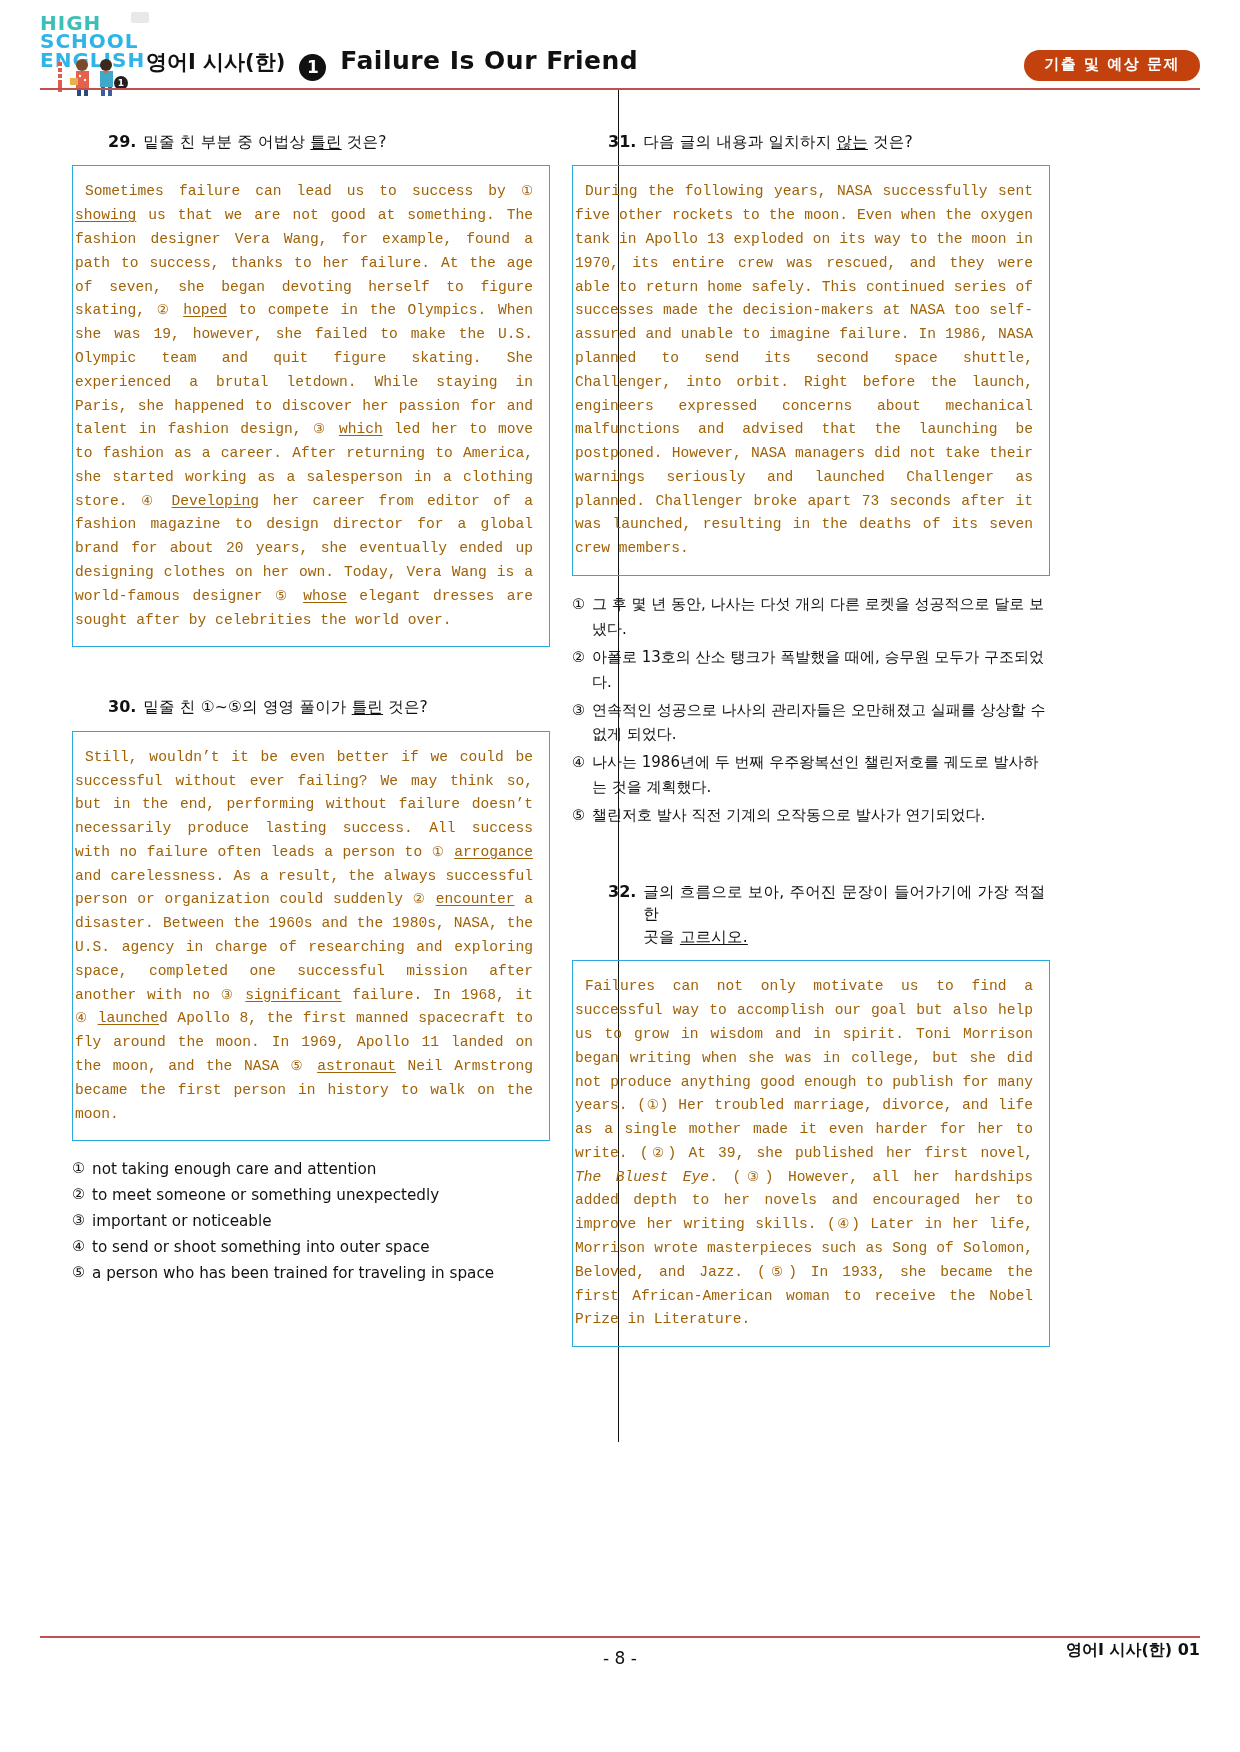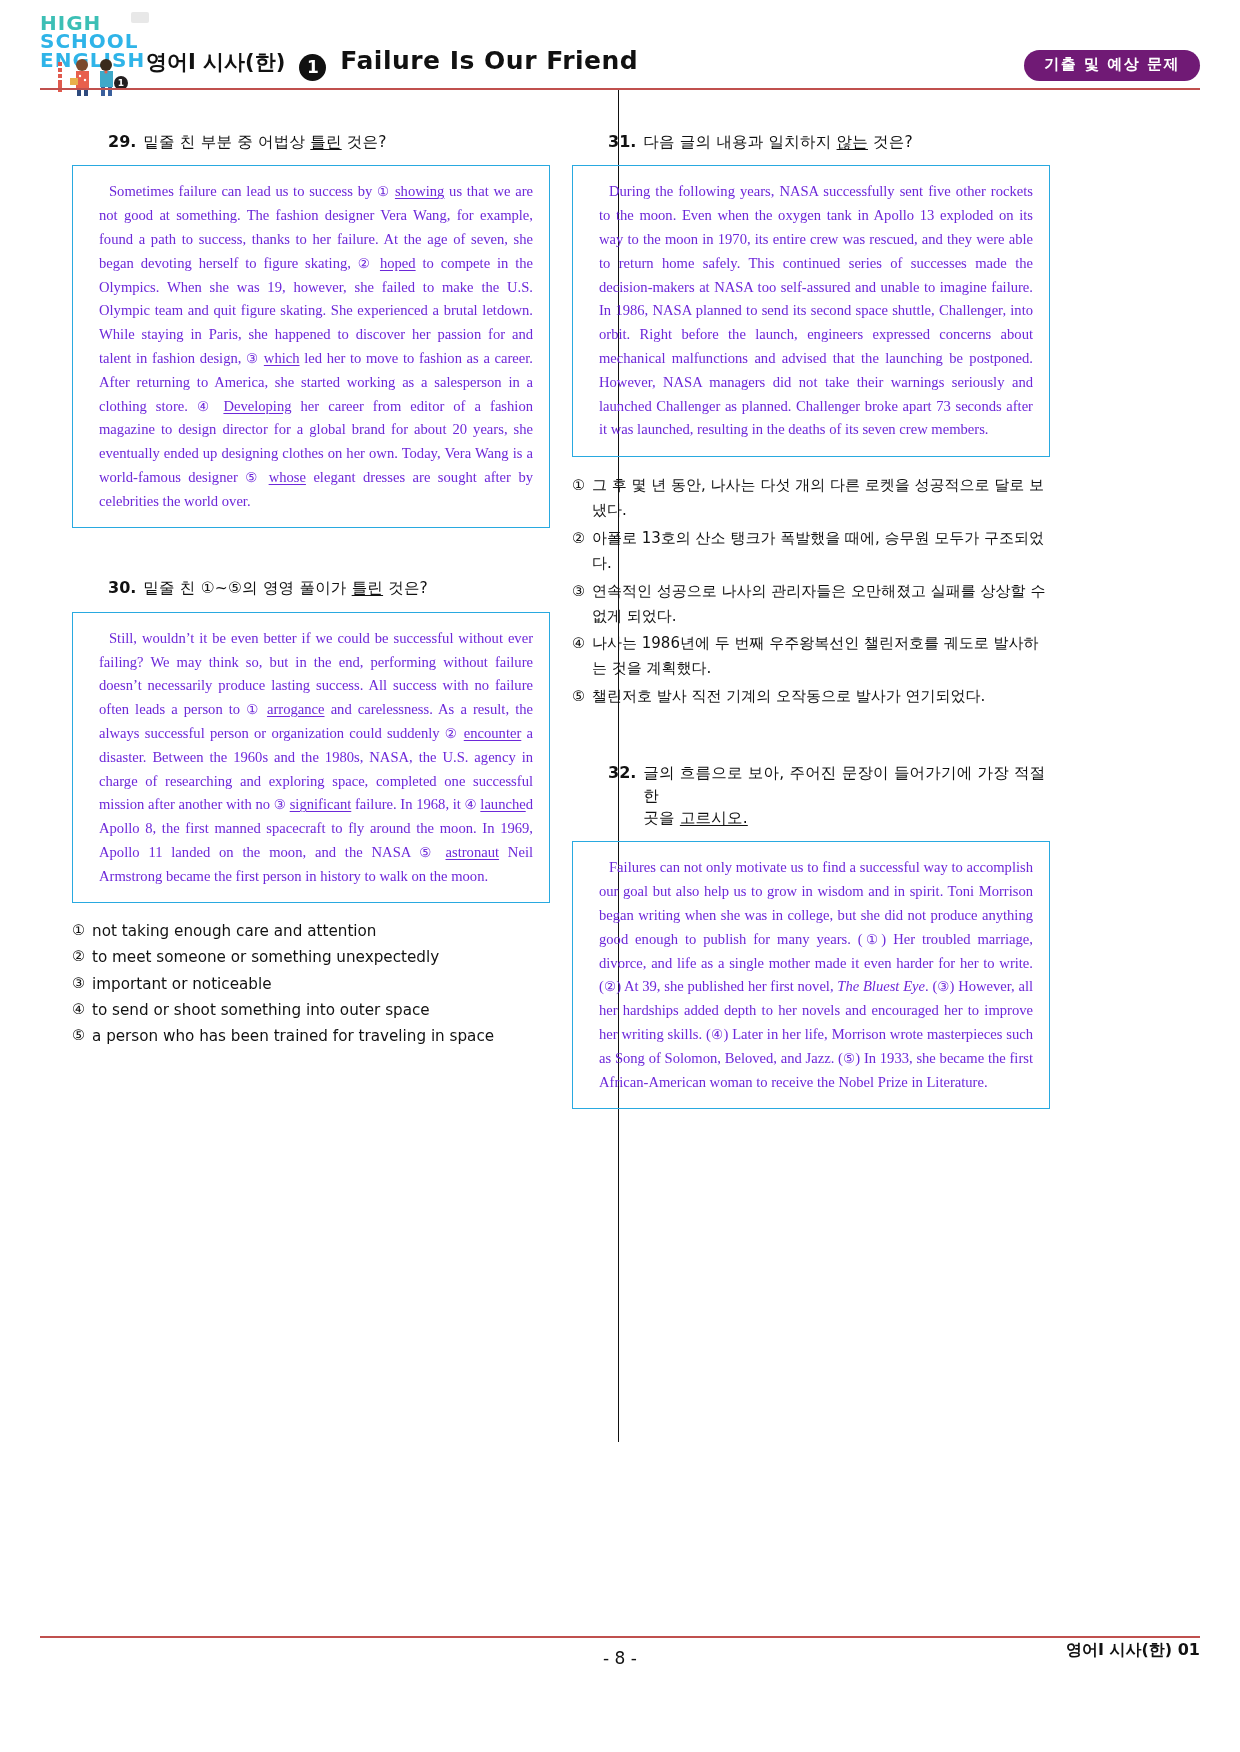--- a/index.html
+++ b/index.html
@@ -56,21 +56,21 @@
     font-size:17px; font-weight:700;
     margin:0 6px; position:relative; top:4px;
   }
   .hdr-en {
     font-family:"DejaVu Sans", sans-serif;
     font-size:25px; font-weight:700; color:#111;
     letter-spacing:0.5px;
   }
   .hdr-badge {
     position:absolute; right:40px; top:50px;
-    background:#701a75; color:#fff; border-radius:16px;
+    background:#c2410c; color:#fff; border-radius:16px;
     padding:5px 20px 7px 20px;
     font-size:15px; font-weight:700;
     font-family:"DejaVu Sans", sans-serif;
     letter-spacing:1.5px;
   }
   .hdr-rule {
     position:absolute; left:40px; top:88px; width:1160px; height:2px;
     background:#c0504d;
   }
 
@@ -96,25 +96,25 @@
   }
   .q-num {
     font-weight:700; font-size:16px;
     margin-right:7px; flex:none;margin-left:36px;
   }
   .q-text { letter-spacing:0.2px; }
   .q-text .u { text-decoration: underline; text-underline-offset:2px; }
 
   .passage {
     border:1.6px solid #29a9e0;
-    padding:14px 16px 14px 26px;
-    font-family:Liberation Serif, serif;
+    padding:14px 16px 14px 2px;
+    font-family:Liberation Mono, monospace;
     font-size:14.6px;
     line-height:1.63;
-    color:#6d28d9;
+    color:#a16207;
     text-align:justify;
     text-justify:inter-word;
     hyphens:none;
   }
   .passage p { margin:0; text-indent:10px; }
   .passage .u { text-decoration:underline; text-underline-offset:2px; }
   .passage .it { font-style:italic; }
   .cnum { font-size:13.5px; }
 
   .oneline {

